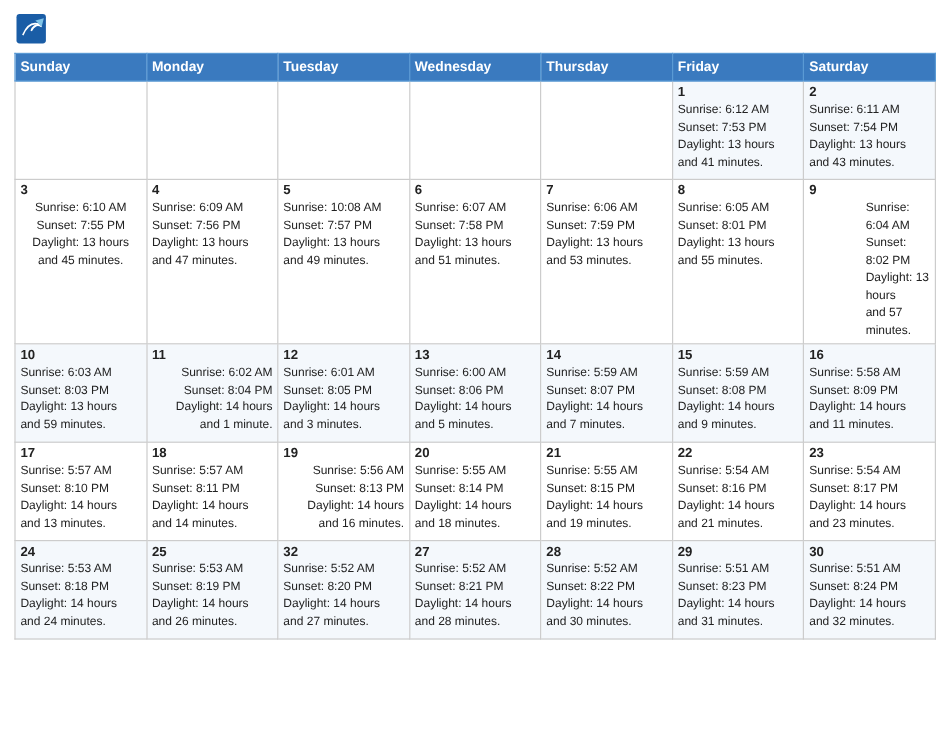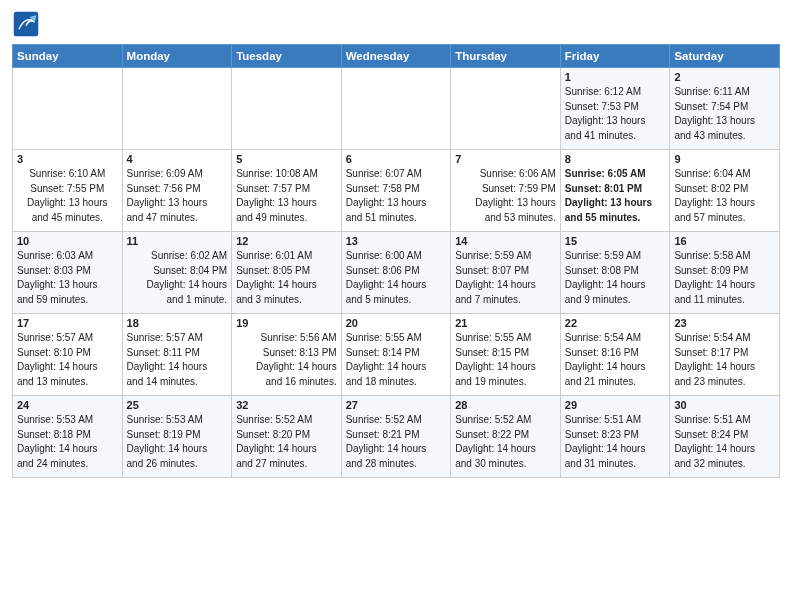--- a/index.html
+++ b/index.html
@@ -176,35 +176,35 @@
           </td>
           <td>
             <span class="day-num">6</span>
             <div class="day-info" style="white-space: pre-line;">Sunrise: 6:07 AM
 Sunset: 7:58 PM
 Daylight: 13 hours
 and 51 minutes.</div>
           </td>
           <td>
             <span class="day-num">7</span>
-            <div class="day-info" style="white-space: pre-line; text-align: right;">Sunrise: 6:06 AM
+            <div class="day-info" style="white-space: pre-line;">Sunrise: 6:06 AM
 Sunset: 7:59 PM
 Daylight: 13 hours
 and 53 minutes.</div>
           </td>
           <td>
             <span class="day-num">8</span>
-            <div class="day-info" style="white-space: pre-line; font-weight: bold;">Sunrise: 6:05 AM
+            <div class="day-info" style="white-space: pre-line;">Sunrise: 6:05 AM
 Sunset: 8:01 PM
 Daylight: 13 hours
 and 55 minutes.</div>
           </td>
           <td>
             <span class="day-num">9</span>
-            <div class="day-info" style="white-space: pre-line;">Sunrise: 6:04 AM
+            <div class="day-info" style="white-space: pre-line; margin-left: 47px;">Sunrise: 6:04 AM
 Sunset: 8:02 PM
 Daylight: 13 hours
 and 57 minutes.</div>
           </td>
         </tr>
         <tr>
           <td>
             <span class="day-num">10</span>
             <div class="day-info" style="white-space: pre-line;">Sunrise: 6:03 AM
 Sunset: 8:03 PM

